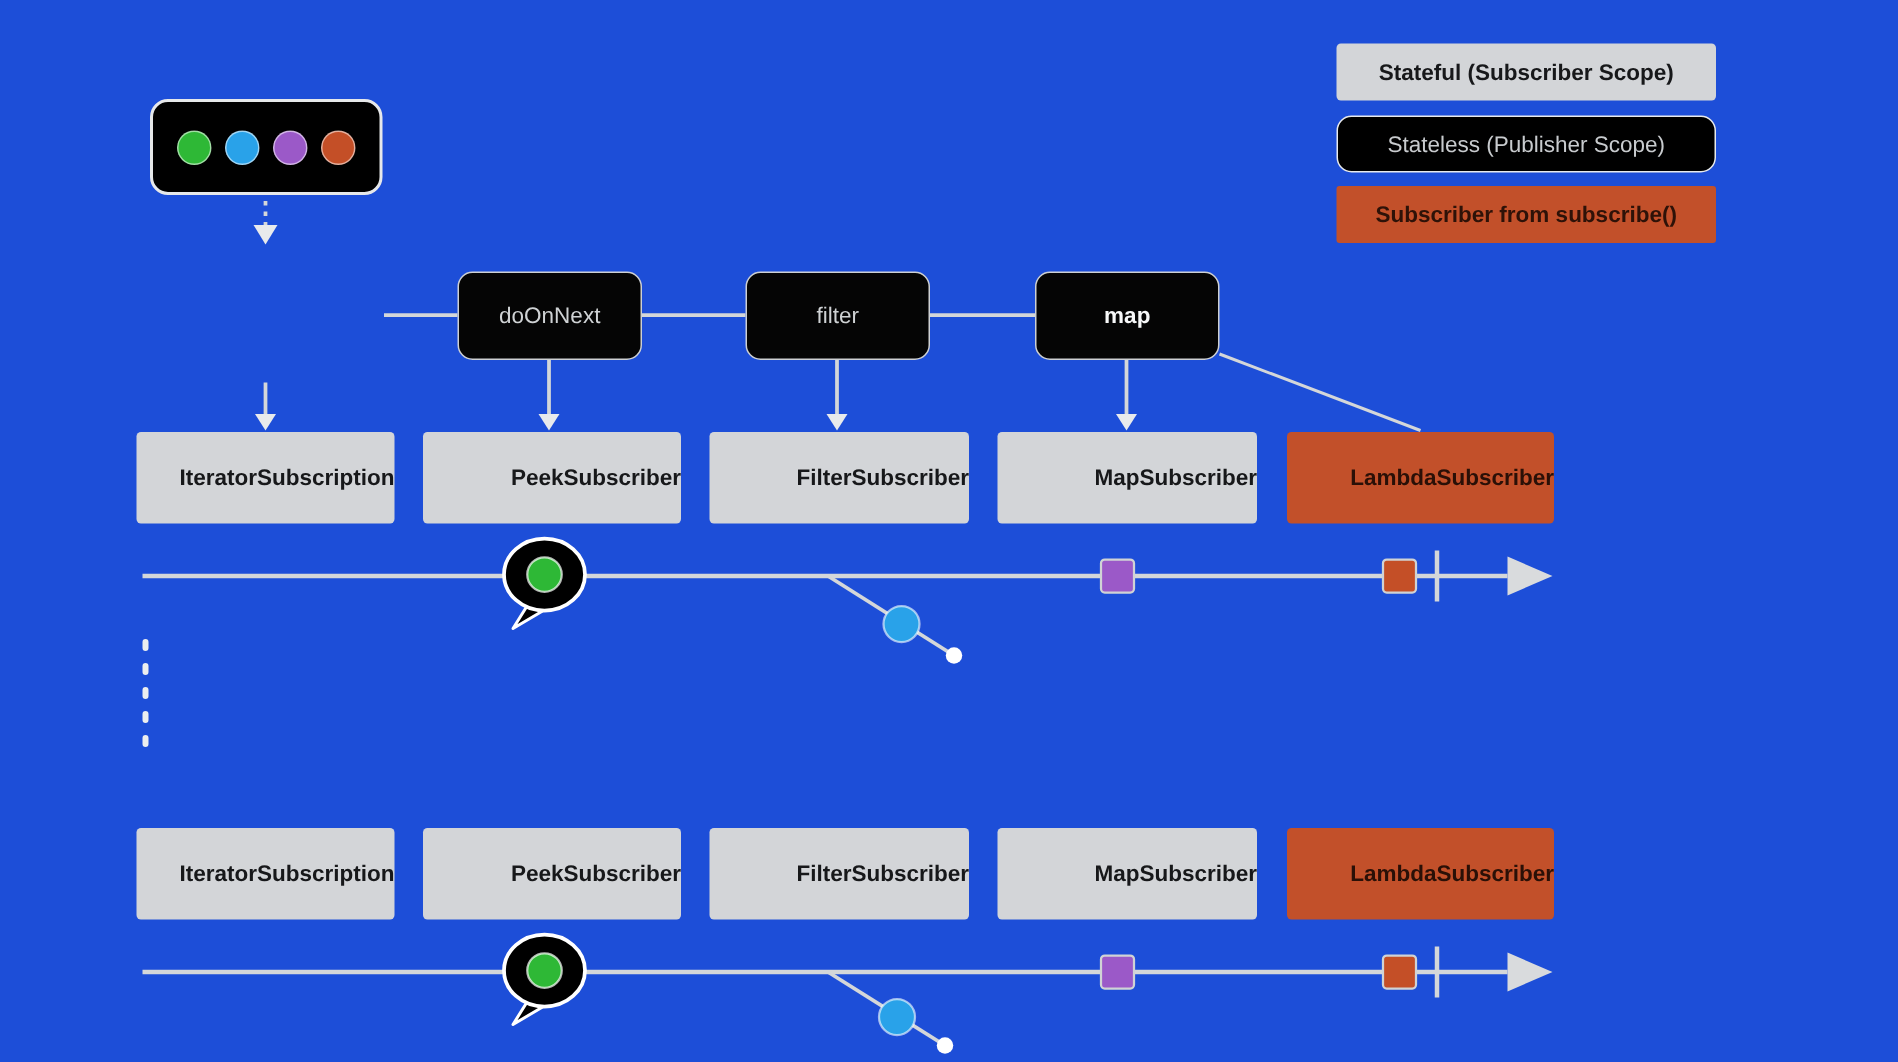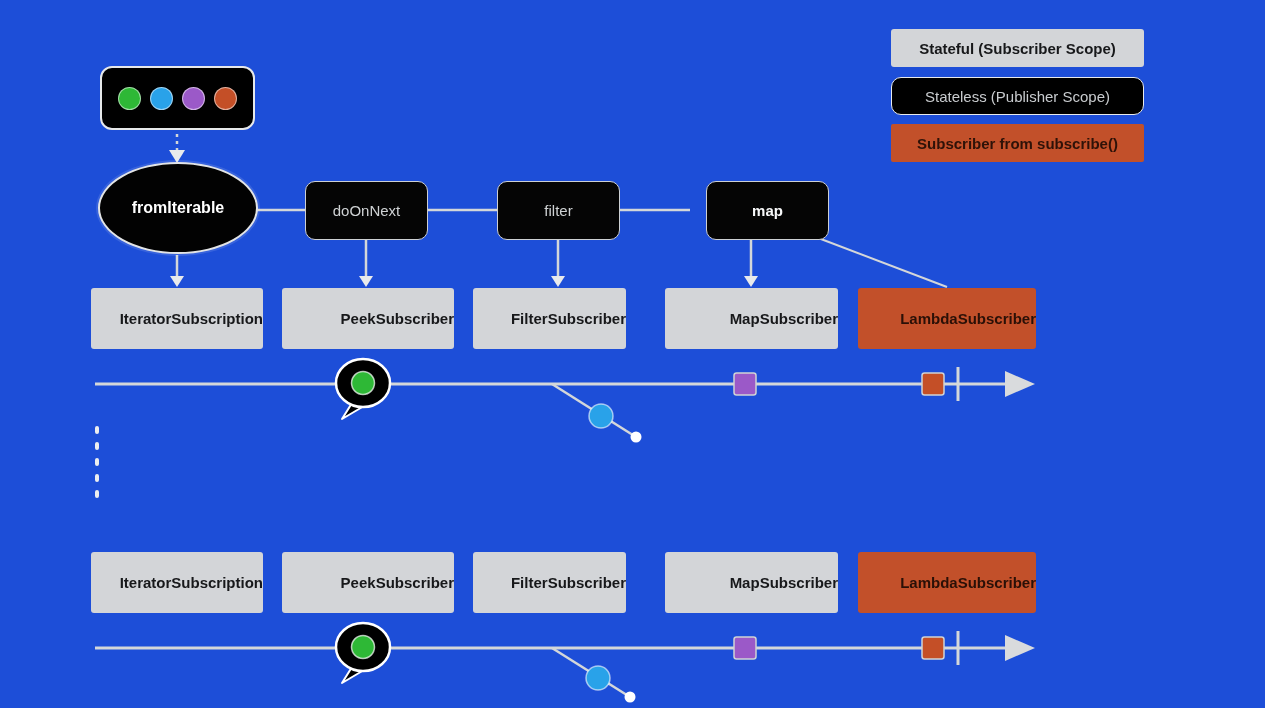--- a/index.html
+++ b/index.html
@@ -35,33 +35,33 @@
     display:flex;align-items:center;justify-content:center;
     color:#fff;font-weight:bold;font-size:16px;z-index:2;
     box-shadow:0 0 0 2px rgba(255,255,255,.12);
   }
   .op-box{
     top:181px;width:123px;height:59px;background:#050505;
     border:1.5px solid #cdd0d3;border-radius:10px;box-sizing:border-box;
     display:flex;align-items:center;justify-content:center;font-size:15px;z-index:2;
   }
   .op-plain{color:#cfd2d4;}
-  .op-bold{color:#f7f8f9;font-weight:bold;margin-left:16px;}
+  .op-bold{color:#f7f8f9;font-weight:bold;}
   #op-doonnext{left:305px;}
   #op-filter{left:497px;}
   #op-map{left:690px;}
   
   .sub-box{
     width:172px;height:61px;background:#d3d5d8;border-radius:3px;
     display:flex;align-items:center;justify-content:flex-end;
     color:#17181a;font-weight:bold;font-size:15px;z-index:2;box-sizing:border-box;
   }
   .sub-orange{background:#c2502a;color:#2a1007;}
   .row1{top:288px;} .row2{top:552px;}
-  .c1{left:91px;} .c2{left:282px;} .c3{left:473px;width:153px;} .c4{left:665px;width:173px;} .c5{left:858px;width:178px;}
+  .c1{left:91px;} .c2{left:282px;} .c3{left:473px;width:173px;} .c4{left:665px;width:173px;} .c5{left:858px;width:178px;}
   
   .nsub{
     left:118px;top:451px;width:170px;height:35px;background:#000;color:#fff;
     font-weight:bold;font-size:16px;display:flex;align-items:center;justify-content:center;
     z-index:2;border-radius:2px;letter-spacing:.3px;
   }
   
   .watermark{
     left:1085px;top:672px;width:178px;color:#d3d5d7;font-size:21px;z-index:3;white-space:nowrap;
   }
@@ -144,23 +144,20 @@
     <span>Subscriber from subscribe()</span>
   </div>
 
   <div class="abs source-box">
     <span class="dot dot-green"></span>
     <span class="dot dot-blue"></span>
     <span class="dot dot-purple"></span>
     <span class="dot dot-orange"></span>
   </div>
 
-  <div class="abs ellipse">
-    <span>fromIterable</span>
-  </div>
   <div id="op-doonnext" class="abs op-box op-plain">
     <span>doOnNext</span>
   </div>
   <div id="op-filter" class="abs op-box op-plain">
     <span>filter</span>
   </div>
   <div id="op-map" class="abs op-box op-bold">
     <span>map</span>
   </div>
 

